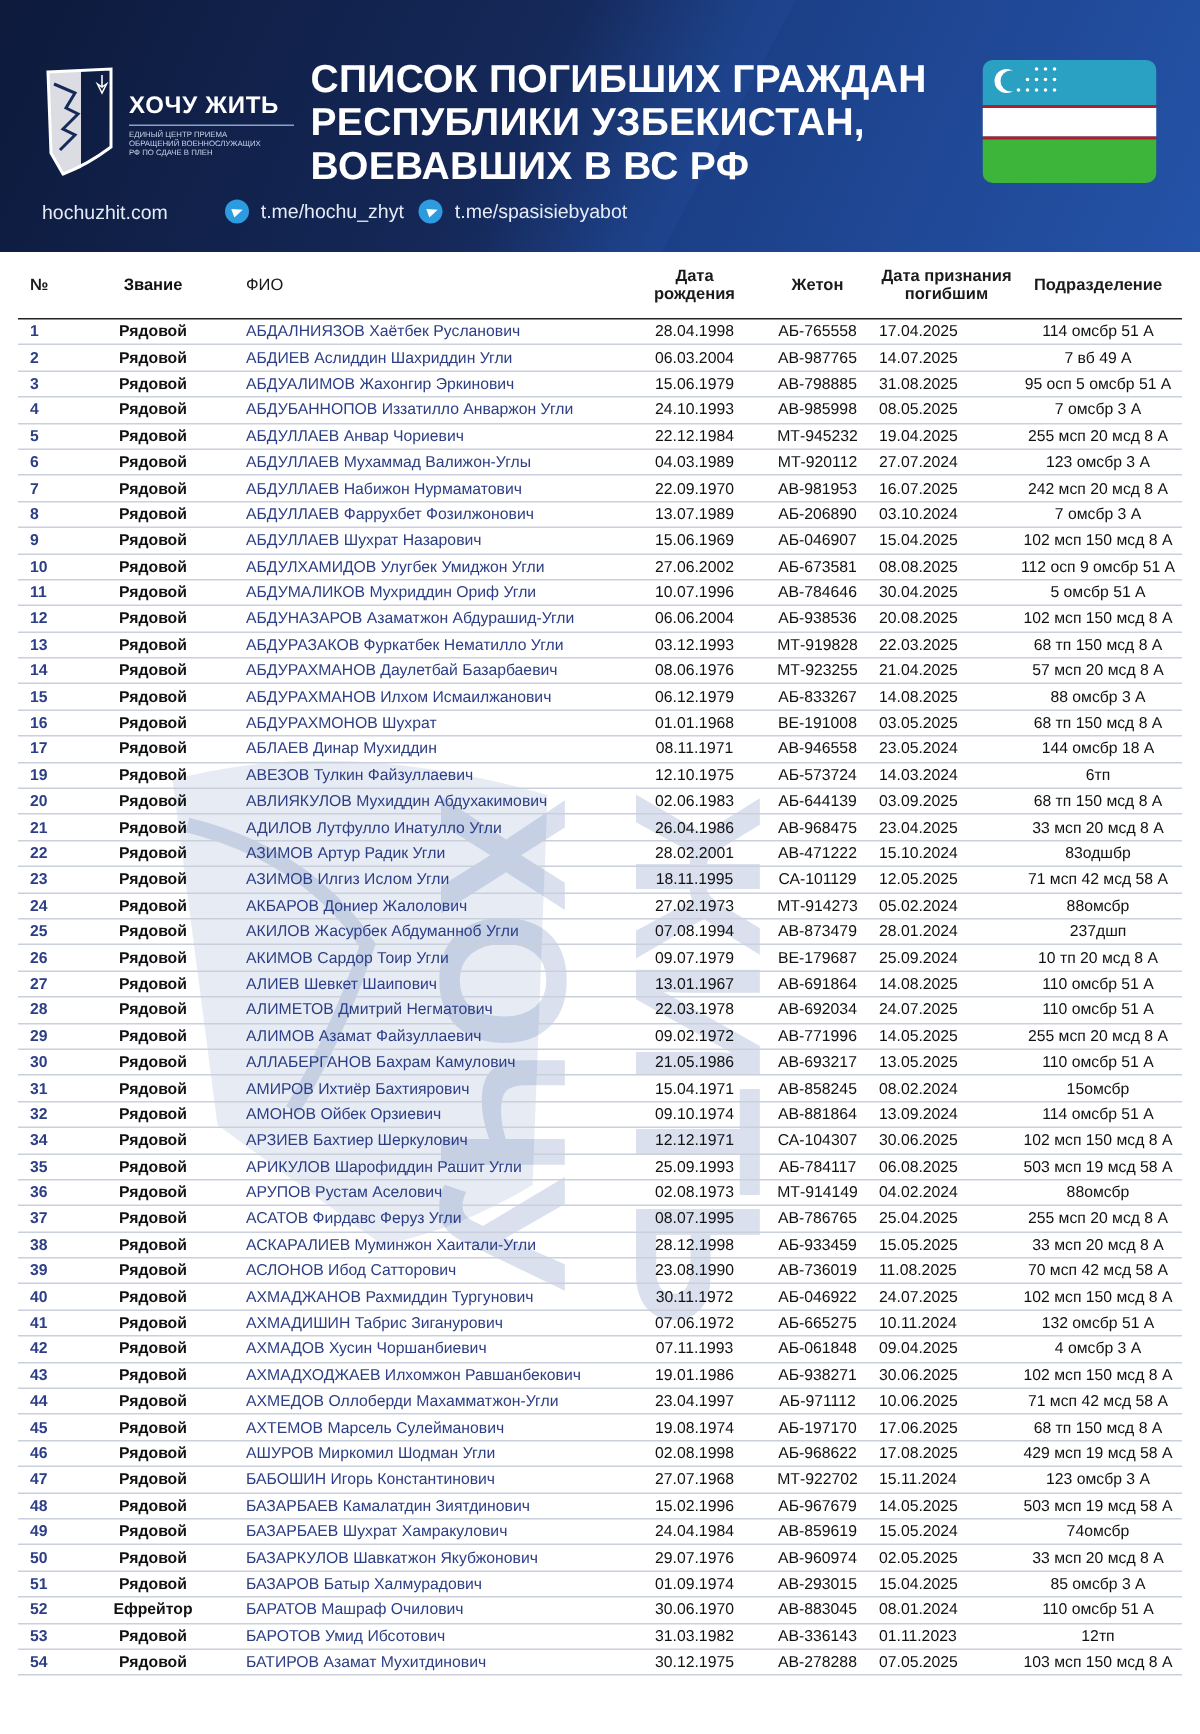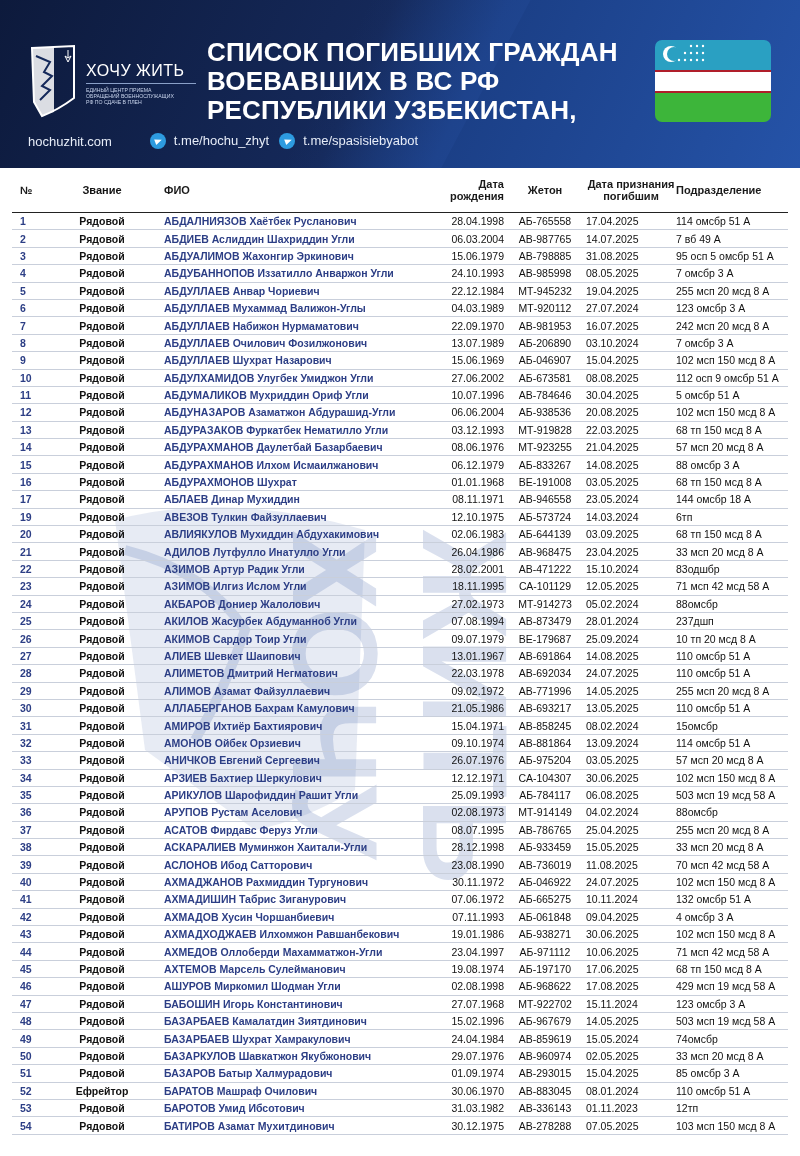--- a/index.html
+++ b/index.html
@@ -2,21 +2,21 @@
 <html><head>
 <meta charset="utf-8">
 <style>
   html, body { margin: 0; padding: 0; }
   body { width: 800px; height: 1156px; background: #ffffff; font-family: "Liberation Sans", sans-serif; position: relative; overflow: hidden; }
   .banner { position: absolute; left: 0; top: 0; width: 800px; height: 168px;
     background: linear-gradient(115deg, #0d1a3c 0%, #15295a 45%, #1b3f86 58%, #2553a8 100%); overflow: hidden; }
   .banner::before { content: ""; position: absolute; left: 320px; top: -20px; width: 160px; height: 230px; background: linear-gradient(90deg, rgba(10,20,50,0.0), rgba(40,80,160,0.25)); transform: skewX(-28deg); }
   .logo { position: absolute; left: 28px; top: 40px; width: 170px; height: 82px; }
   .shield { position: absolute; left: 0; top: 2px; width: 50px; height: 76px; }
-  .brand { position: absolute; left: 58px; top: 22px; color: #fff; font-weight: normal; font-size: 16px; letter-spacing: 0.5px; }
+  .brand { position: absolute; left: 58px; top: 22px; color: #fff; font-weight: bold; font-size: 16px; letter-spacing: 0.5px; }
   .brand-line { position: absolute; left: 58px; top: 43px; width: 110px; height: 1px; background: #8aa0c8; }
   .brand-sub { position: absolute; left: 58px; top: 47px; color: #c8d4ec; font-size: 5.2px; line-height: 6.2px; width: 120px; text-transform: uppercase; }
   .title { position: absolute; left: 207px; top: 38px; color: #fff; font-weight: bold; font-size: 26px; line-height: 29px; letter-spacing: 0.2px; }
   .title div { white-space: nowrap; }
   .flag { position: absolute; left: 655px; top: 40px; width: 116px; height: 82px; border-radius: 7px; overflow: hidden; }
   .flag .blue { height: 36%; background: #2aa0c2; position: relative; }
   .flag .red1, .flag .red2 { height: 2px; background: #b01e2a; }
   .flag .white { height: calc(29% - 4px); background: #ffffff; }
   .flag .green { height: 35%; background: #3db53a; }
   .links { position: absolute; left: 28px; top: 133px; color: #e6ecf7; font-size: 13px; display: flex; align-items: center; }
@@ -28,26 +28,26 @@
   .watermark { position: absolute; left: 105px; top: 470px; width: 580px; height: 420px; pointer-events: none; }
   .wm-text { position: absolute; color: rgba(70,100,170,0.20); font-weight: bold; font-size: 120px; line-height: 120px; }
 
   table { position: absolute; left: 12px; top: 168px; width: 776px; border-collapse: collapse; font-size: 10.5px; }
   thead th { font-weight: bold; color: #1a1a1a; font-size: 11px; height: 44px; padding: 0; border-bottom: 1.5px solid #222; vertical-align: middle; line-height: 12px; }
   tbody td { height: 16.4px; padding: 0; border-bottom: 1px solid #c9cfdb; white-space: nowrap; }
   tbody tr { height: 17.4px; }
   .c-num { width: 32px; text-align: left; padding-left: 8px !important; color: #2c3e85; font-weight: bold; }
   th.c-num { color: #1a1a1a; }
   .c-rank { width: 100px; text-align: center; font-weight: bold; color: #111; }
-  .c-name { width: 258px; text-align: left; color: #2c3e85; font-weight: bold; padding-left: 12px !important; }
+  .c-name { width: 258px; text-align: left; color: #2c3e85; font-weight: normal; padding-left: 12px !important; }
   th.c-name { color: #1a1a1a; }
-  .c-bd { width: 82px; text-align: right; color: #111; }
+  .c-bd { width: 82px; text-align: center; color: #111; }
   .c-tag { width: 82px; text-align: center; color: #111; }
   .c-dd { width: 90px; color: #111; }
-  .c-unit { text-align: left; color: #111; }
+  .c-unit { text-align: center; color: #111; }
   th.c-bd, th.c-tag, th.c-dd, th.c-unit { color: #1a1a1a; }
 </style>
 </head>
 <body>
 
 <div class="banner">
   <div class="logo">
     <svg class="shield" viewBox="0 0 50 76">
       <path d="M4 6 L46 4 L46 56 Q30 68 14 74 L6 60 Z" fill="none" stroke="#ffffff" stroke-width="2"></path>
       <path d="M4 6 L26 5 L26 70 Q16 72 14 74 L6 60 Z" fill="rgba(255,255,255,0.85)"></path>
@@ -58,22 +58,22 @@
     <div class="brand-line"></div>
     <div class="brand-sub">
       <div>ЕДИНЫЙ ЦЕНТР ПРИЕМА</div>
       <div>ОБРАЩЕНИЙ ВОЕННОСЛУЖАЩИХ</div>
       <div>РФ ПО СДАЧЕ В ПЛЕН</div>
     </div>
   </div>
 
   <div class="title">
     <div>СПИСОК ПОГИБШИХ ГРАЖДАН</div>
+    <div>РЕСПУБЛИКИ УЗБЕКИСТАН,</div>
     <div>ВОЕВАВШИХ В ВС РФ</div>
-    <div>РЕСПУБЛИКИ УЗБЕКИСТАН,</div>
   </div>
 
   <div class="flag">
     <div class="blue">
       <svg width="116" height="29" viewBox="0 0 116 29" style="position:absolute;left:0;top:0">
         <circle cx="16" cy="14" r="8" fill="#ffffff"></circle>
         <circle cx="19" cy="14" r="7" fill="#2aa0c2"></circle>
         <g fill="#ffffff">
           <circle cx="36" cy="6" r="1.2"></circle>
             <circle cx="42" cy="6" r="1.2"></circle>
@@ -190,21 +190,21 @@
         <td class="c-rank">Рядовой</td>
         <td class="c-name">АБДУЛЛАЕВ Набижон Нурмаматович</td>
         <td class="c-bd">22.09.1970</td>
         <td class="c-tag">АВ-981953</td>
         <td class="c-dd">16.07.2025</td>
         <td class="c-unit">242 мсп 20 мсд 8 А</td>
       </tr>
       <tr>
         <td class="c-num">8</td>
         <td class="c-rank">Рядовой</td>
-        <td class="c-name">АБДУЛЛАЕВ Очилович Фозилжонович</td>
+        <td class="c-name">АБДУЛЛАЕВ Фаррухбет Фозилжонович</td>
         <td class="c-bd">13.07.1989</td>
         <td class="c-tag">АБ-206890</td>
         <td class="c-dd">03.10.2024</td>
         <td class="c-unit">7 омсбр 3 А</td>
       </tr>
       <tr>
         <td class="c-num">9</td>
         <td class="c-rank">Рядовой</td>
         <td class="c-name">АБДУЛЛАЕВ Шухрат Назарович</td>
         <td class="c-bd">15.06.1969</td>
@@ -402,29 +402,20 @@
         <td class="c-unit">15омсбр</td>
       </tr>
       <tr>
         <td class="c-num">32</td>
         <td class="c-rank">Рядовой</td>
         <td class="c-name">АМОНОВ Ойбек Орзиевич</td>
         <td class="c-bd">09.10.1974</td>
         <td class="c-tag">АВ-881864</td>
         <td class="c-dd">13.09.2024</td>
         <td class="c-unit">114 омсбр 51 А</td>
-      </tr>
-      <tr>
-        <td class="c-num">33</td>
-        <td class="c-rank">Рядовой</td>
-        <td class="c-name">АНИЧКОВ Евгений Сергеевич</td>
-        <td class="c-bd">26.07.1976</td>
-        <td class="c-tag">АБ-975204</td>
-        <td class="c-dd">03.05.2025</td>
-        <td class="c-unit">57 мсп 20 мсд 8 А</td>
       </tr>
       <tr>
         <td class="c-num">34</td>
         <td class="c-rank">Рядовой</td>
         <td class="c-name">АРЗИЕВ Бахтиер Шеркулович</td>
         <td class="c-bd">12.12.1971</td>
         <td class="c-tag">СА-104307</td>
         <td class="c-dd">30.06.2025</td>
         <td class="c-unit">102 мсп 150 мсд 8 А</td>
       </tr>

